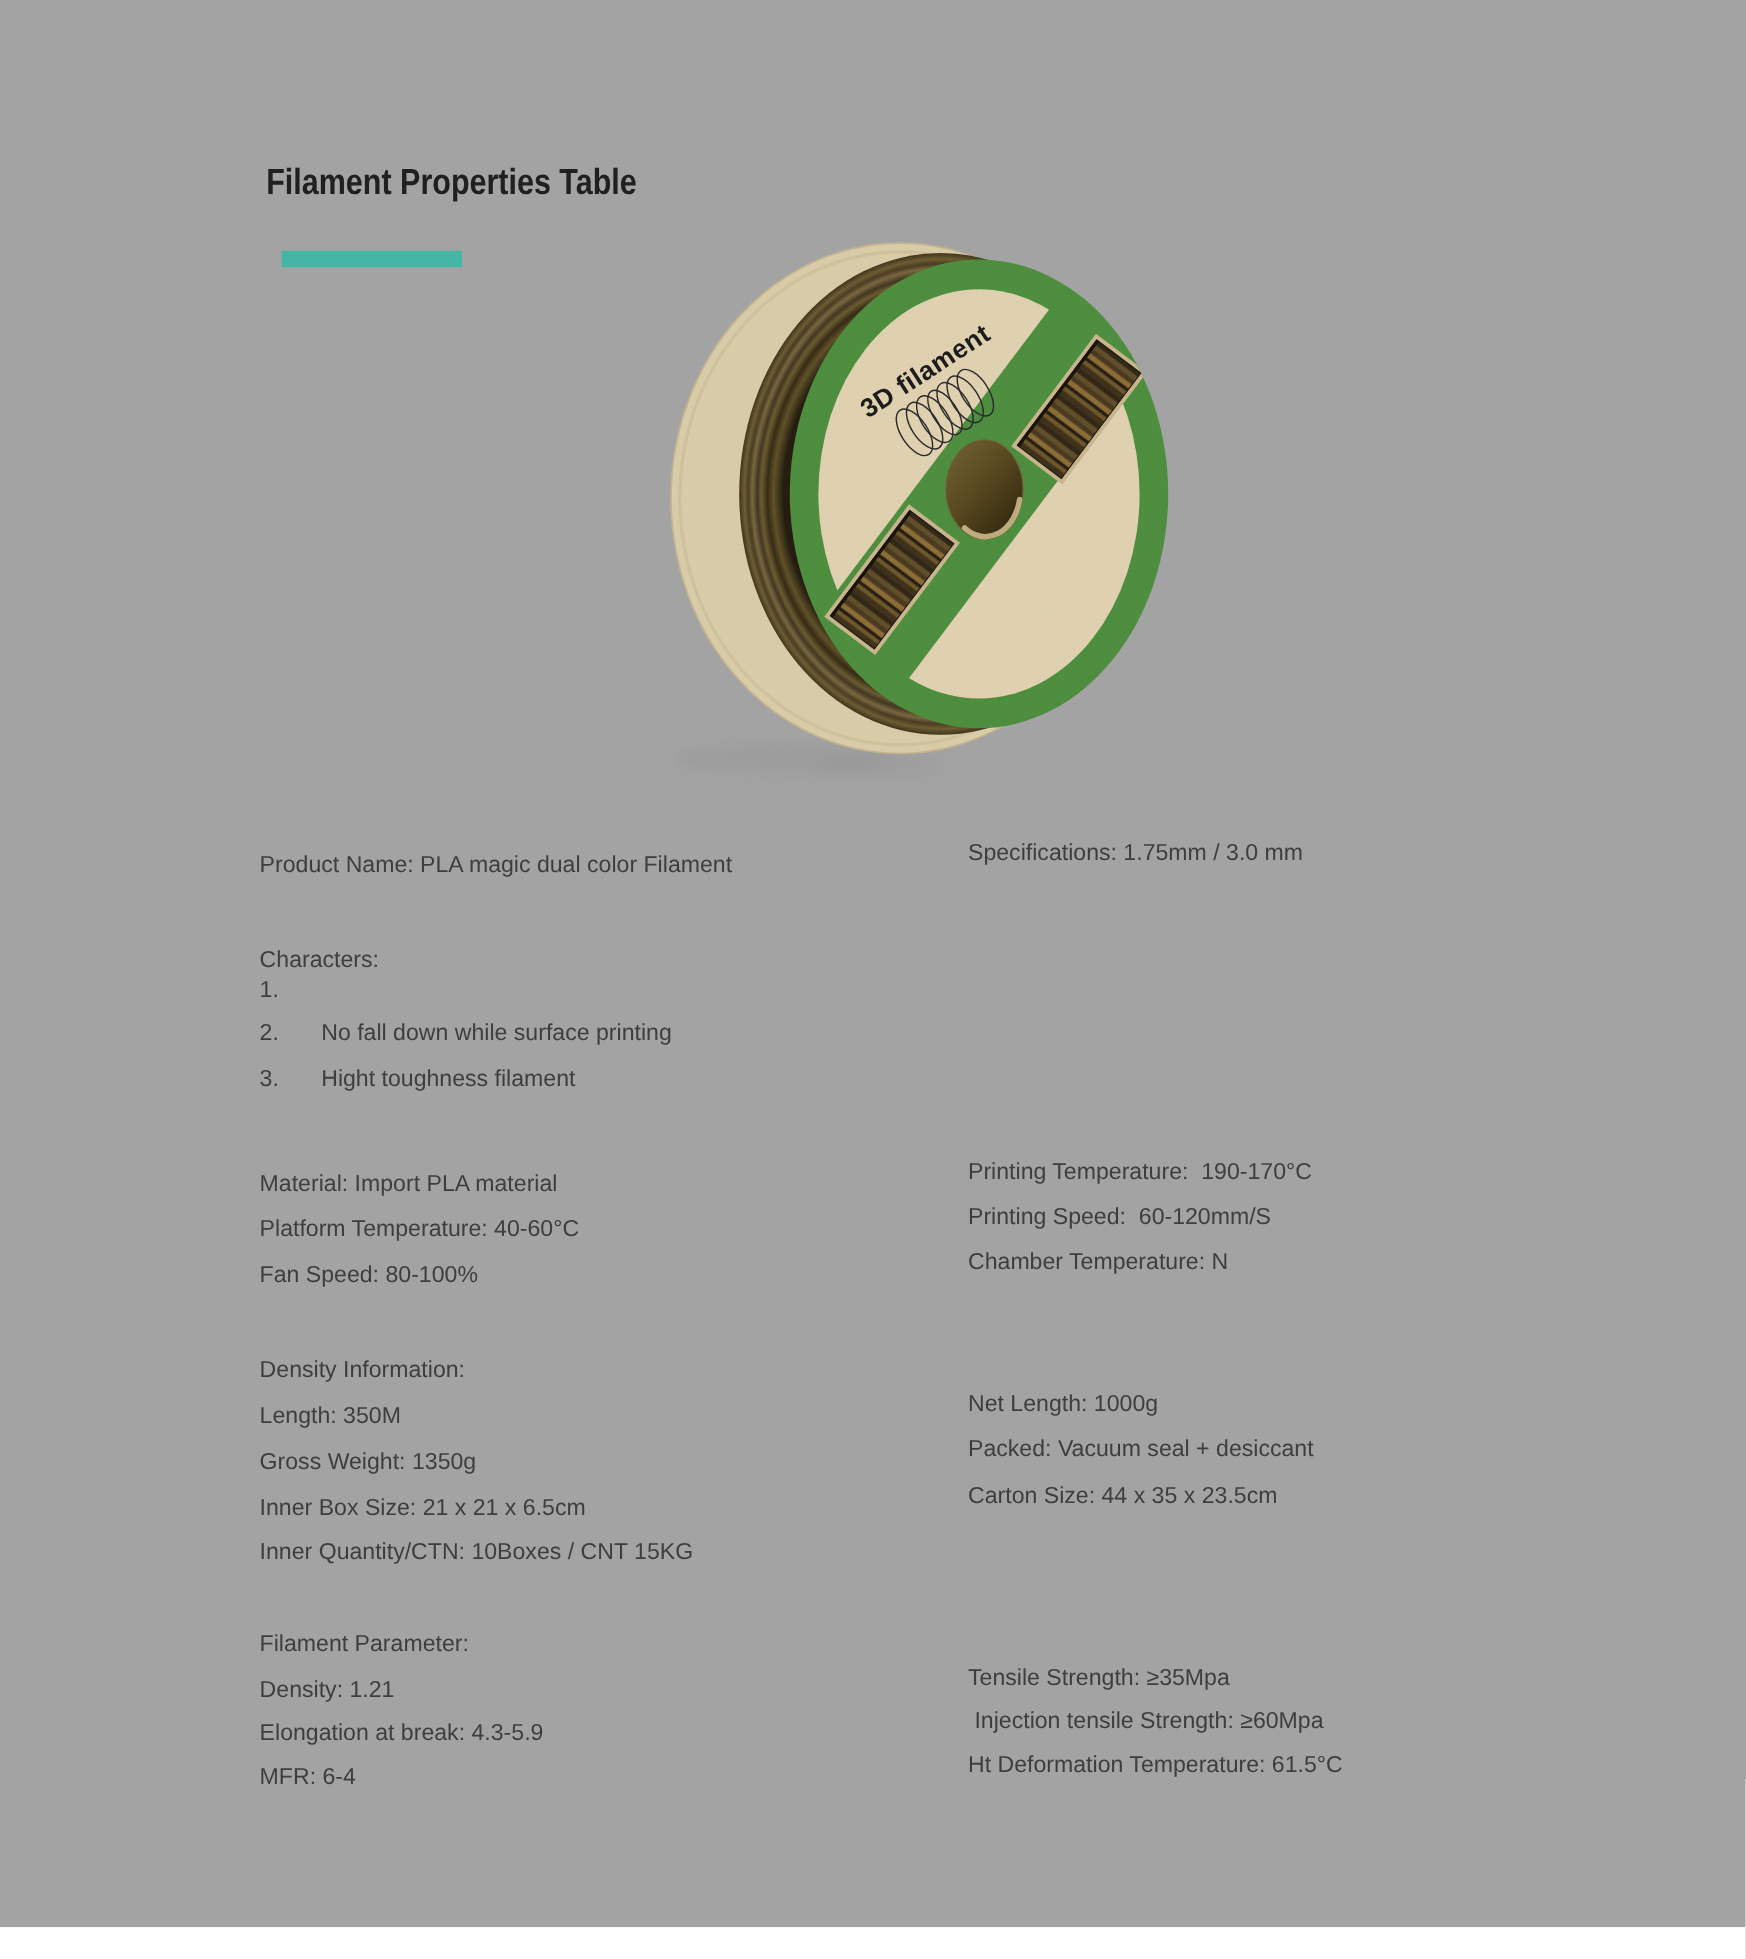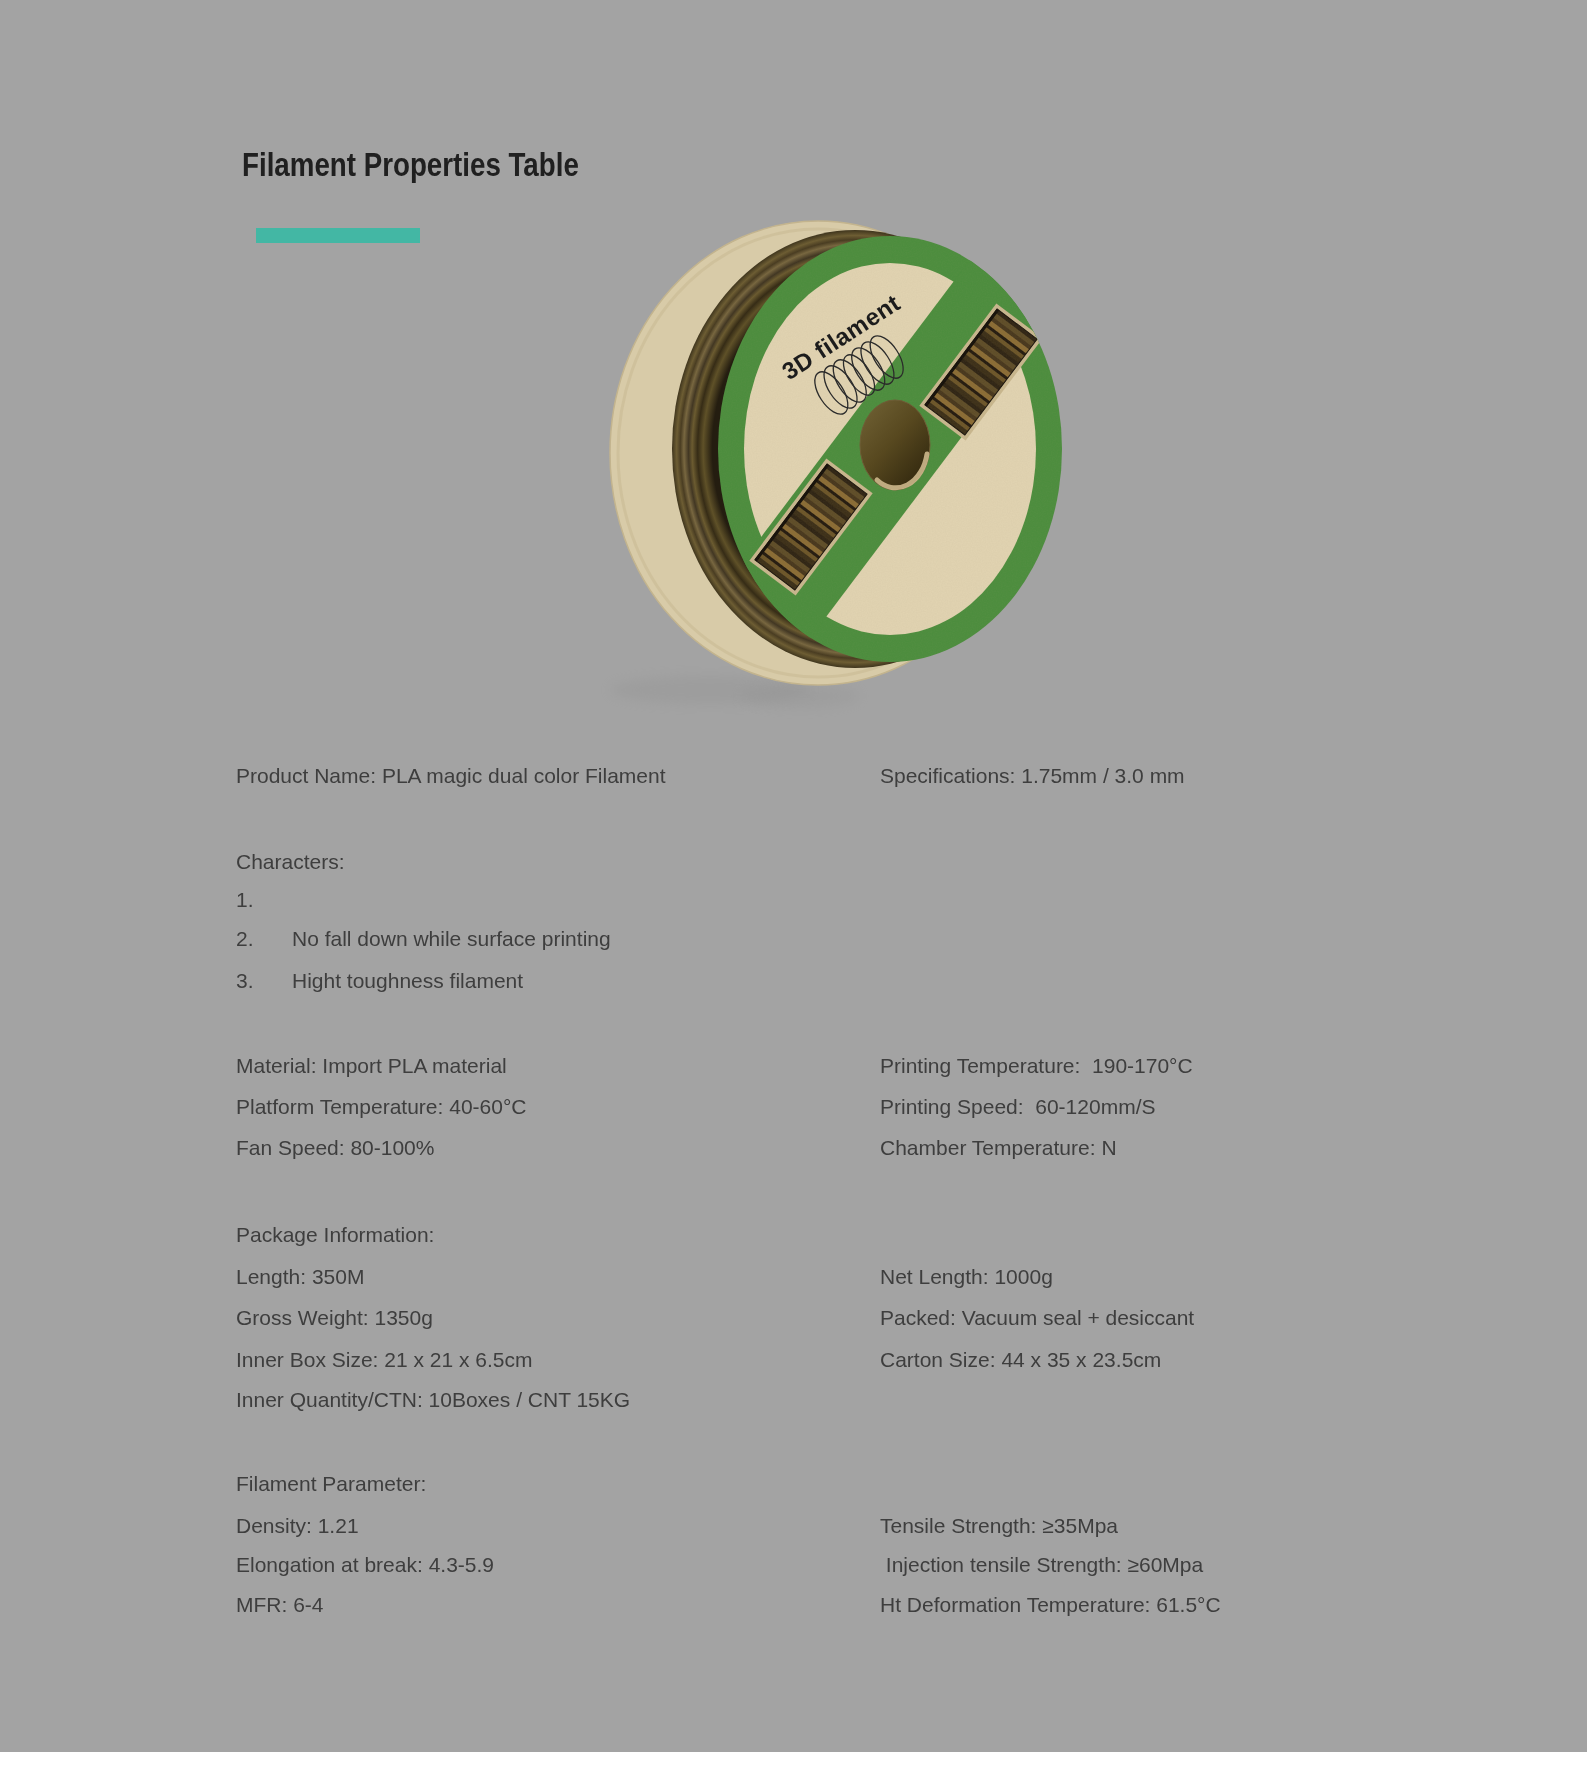--- a/index.html
+++ b/index.html
@@ -46,21 +46,21 @@
     width:540px;
     height:540px;
   }
   .line{
     position:absolute;
     font-size:21px;
     line-height:26px;
     color:var(--ink);
     white-space:pre;
   }
-  .l{left:236px;}
+  .l{left:236px;margin-top:11px;}
   .r{left:880px;}
   .li-num{left:236px;}
   .li-text{left:292px;}
 </style>
 </head>
 <body>
 
 <div class="page">
 
   <h1 class="title">Filament Properties Table</h1>
@@ -165,21 +165,21 @@
   <span class="line li-num" style="top:968px">3.</span>
   <span class="line li-text" style="top:968px">Hight toughness filament</span>
 
   <span class="line l" style="top:1053px">Material: Import PLA material</span>
   <span class="line r" style="top:1053px">Printing Temperature:  190-170°C</span>
   <span class="line l" style="top:1094px">Platform Temperature: 40-60°C</span>
   <span class="line r" style="top:1094px">Printing Speed:  60-120mm/S</span>
   <span class="line l" style="top:1135px">Fan Speed: 80-100%</span>
   <span class="line r" style="top:1135px">Chamber Temperature: N</span>
 
-  <span class="line l" style="top:1222px">Package Information:</span>
+  <span class="line l" style="top:1222px">Density Information:</span>
   <span class="line l" style="top:1264px">Length: 350M</span>
   <span class="line r" style="top:1264px">Net Length: 1000g</span>
   <span class="line l" style="top:1305px">Gross Weight: 1350g</span>
   <span class="line r" style="top:1305px">Packed: Vacuum seal + desiccant</span>
   <span class="line l" style="top:1347px">Inner Box Size: 21 x 21 x 6.5cm</span>
   <span class="line r" style="top:1347px">Carton Size: 44 x 35 x 23.5cm</span>
   <span class="line l" style="top:1387px">Inner Quantity/CTN: 10Boxes / CNT 15KG</span>
 
   <span class="line l" style="top:1471px">Filament Parameter:</span>
   <span class="line l" style="top:1513px">Density: 1.21</span>

